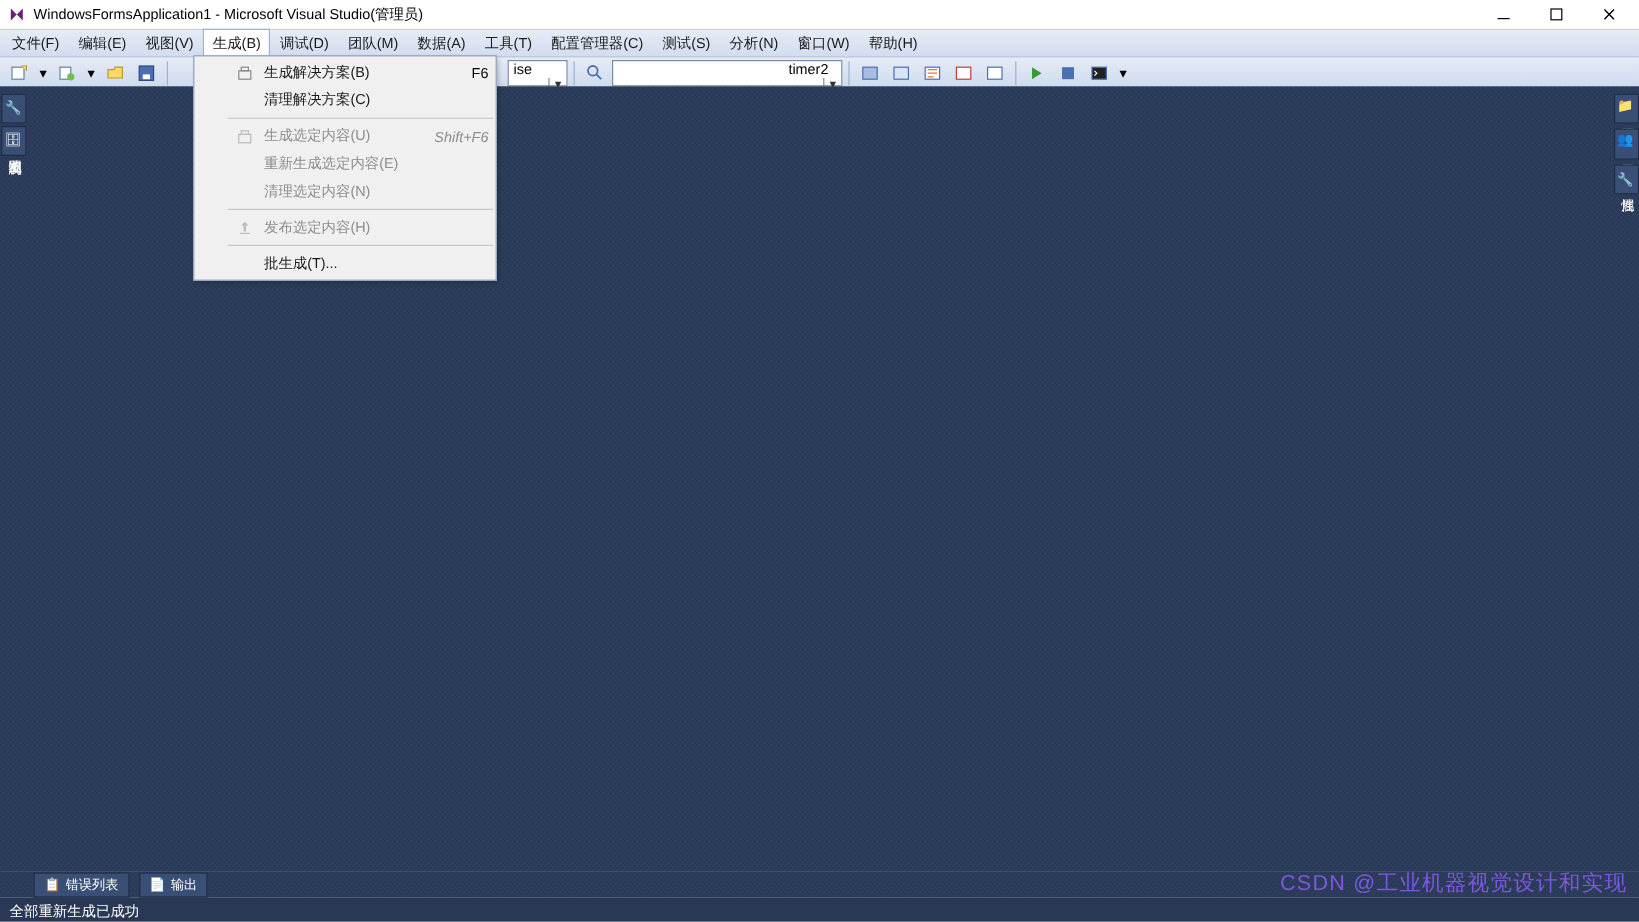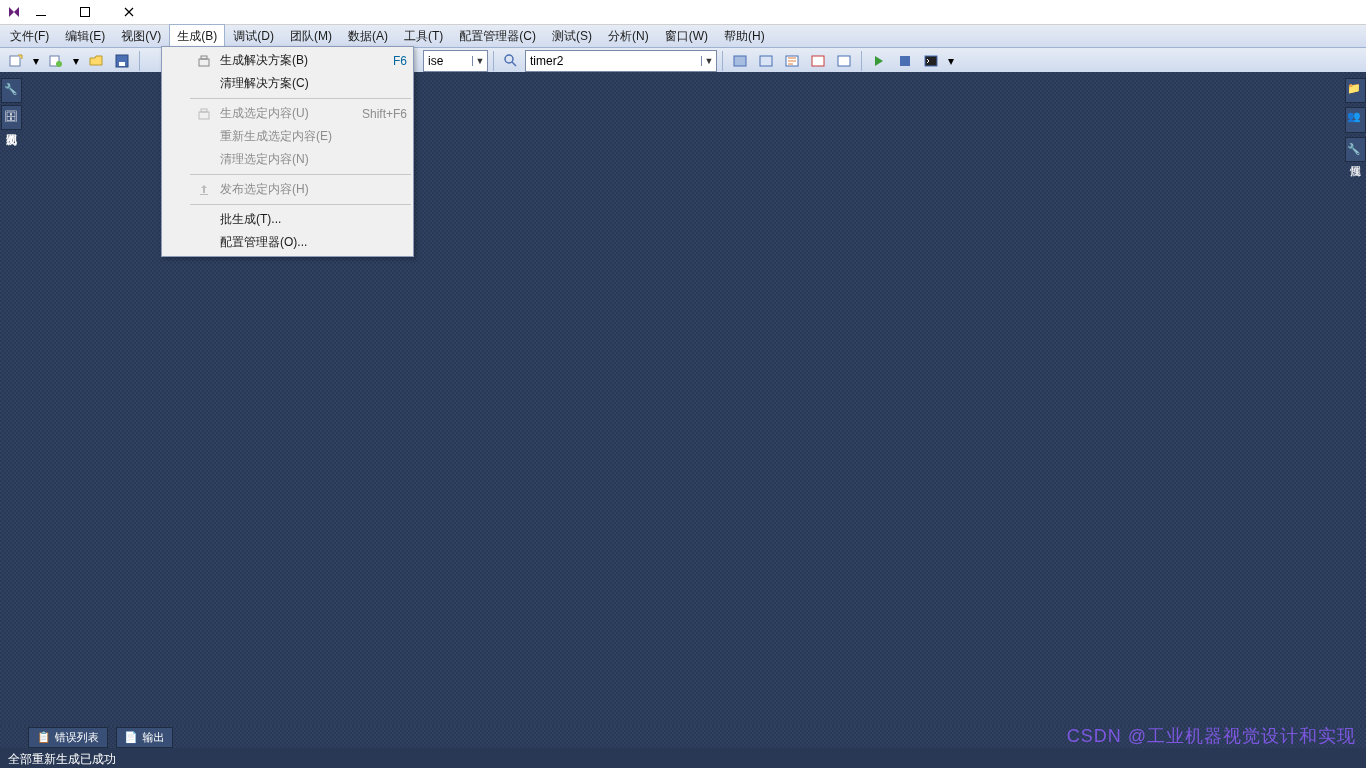--- a/index.html
+++ b/index.html
@@ -8,60 +8,61 @@
   .titlebar .title{flex:1;color:#000;}
   .winbtns{display:flex;gap:18px;margin-right:6px;}
   .winbtn{width:26px;height:18px;display:flex;align-items:center;justify-content:center;color:#000;}
   .menubar{height:22px;background:linear-gradient(#e6ecf5,#d2dcef);display:flex;align-items:stretch;padding:0 2px;border-bottom:1px solid #9fb2cf;}
   .menuitem{padding:0 8px;display:flex;align-items:center;color:#1a1a1a;cursor:default;}
   .menuitem.open{background:#fff;border:1px solid #9fb2cf;border-bottom:none;margin-top:-1px;padding:0 7px;}
   .toolbar{height:26px;background:linear-gradient(#e6ecf5,#cdd9ee);border-bottom:1px solid #8ea3c4;display:flex;align-items:center;padding:0 4px;gap:2px;}
   .tbtn{width:22px;height:22px;display:flex;align-items:center;justify-content:center;border:1px solid transparent;border-radius:2px;}
   .tbtn svg{width:16px;height:16px;}
   .tsep{width:1px;height:20px;background:#9fb2cf;margin:0 3px;}
-  .tdrop{display:flex;align-items:center;height:20px;background:#fff;border:1px solid #7a8aa8;}
+  .tdrop{display:flex;align-items:flex-end;height:20px;background:#fff;border:1px solid #7a8aa8;flex-direction:column;}
   .tdrop .val{padding:0 4px;min-width:40px;}
   .tdrop .arr{width:14px;text-align:center;border-left:1px solid #7a8aa8;color:#333;font-size:9px;}
   .workspace{position:absolute;top:72px;left:0;right:0;bottom:42px;
     background-color:#293955;
     background-image:linear-gradient(45deg,#2f4060 25%,transparent 25%,transparent 75%,#2f4060 75%),
                      linear-gradient(45deg,#2f4060 25%,transparent 25%,transparent 75%,#2f4060 75%);
     background-size:4px 4px;background-position:0 0,2px 2px;}
   .lefttabs{position:absolute;left:0;top:0;width:22px;display:flex;flex-direction:column;gap:2px;padding-top:6px;align-items:center;}
   .lefttab{writing-mode:vertical-rl;text-orientation:upright;background:#394f75;color:#fff;padding:4px 2px;font-size:11px;border:1px solid #1f2c42;display:flex;align-items:center;gap:2px;}
   .lefttab .ico{writing-mode:horizontal-tb;}
   .righttabs{position:absolute;right:0;top:0;width:22px;display:flex;flex-direction:column;gap:4px;padding-top:6px;align-items:center;}
   .righttab{writing-mode:vertical-rl;text-orientation:upright;background:#394f75;color:#fff;padding:4px 2px;font-size:11px;border:1px solid #1f2c42;display:flex;align-items:center;gap:2px;}
   .dropdown{position:absolute;top:46px;left:161px;width:251px;background:#f0f0f0;border:1px solid #8c9cba;box-shadow:2px 2px 4px rgba(0,0,0,0.25);padding:2px 0;}
   .dd-row{display:flex;align-items:center;height:23px;padding:0 6px 0 2px;color:#1a1a1a;margin-left:28px;}
   .dd-row.disabled{color:#8d8d8d;}
   .dd-row .ico{width:24px;display:flex;justify-content:center;color:#8a8a8a;}
   .dd-row .lbl{flex:1;padding-left:4px;}
-  .dd-row .sc{color:#0369a1;padding-left:8px;}
-  .dd-row.disabled .sc{color:#8d8d8d;}
+  .dd-row .sc{color:#000000;padding-left:8px;}
+  .dd-row.disabled .sc{color:#8d8d8d;font-style:italic;}
   .dd-sep{height:1px;background:#c8c8c8;margin:3px 2px 3px 28px;}
   .bottom-tabs{position:absolute;left:0;right:0;bottom:20px;height:22px;display:flex;align-items:center;gap:8px;padding-left:28px;
     background-color:#293955;
     background-image:linear-gradient(45deg,#2f4060 25%,transparent 25%,transparent 75%,#2f4060 75%),
                      linear-gradient(45deg,#2f4060 25%,transparent 25%,transparent 75%,#2f4060 75%);
     background-size:4px 4px;background-position:0 0,2px 2px;}
   .btab{background:#394f75;color:#fff;padding:2px 8px;border:1px solid #1f2c42;display:flex;align-items:center;gap:4px;font-size:11px;}
   .statusbar{position:absolute;left:0;right:0;bottom:0;height:20px;background:#293955;color:#fff;display:flex;align-items:flex-end;padding:0 8px;font-size:12px;}
   .watermark{position:absolute;right:10px;bottom:20px;color:#8b5cf6;font-size:18px;font-weight:500;letter-spacing:1px;opacity:.85;pointer-events:none;}
 </style>
 </head>
 <body>
 
 <div class="titlebar">
   <span class="vs-logo">
     <svg viewBox="0 0 16 16">
         <path fill="#68217a" d="M3 3c2 2 4 4 5 5-1 1-3 3-5 5 0-3 0-7 0-10z"></path>
         <path fill="#68217a" d="M13 3c-2 2-4 4-5 5 1 1 3 3 5 5 0-3 0-7 0-10z"></path>
       </svg>
   </span>
+  <span class="title">WindowsFormsApplication1 - Microsoft Visual Studio(管理员)</span>
   <div class="winbtns">
     <div class="winbtn">
         <svg width="12" height="12" viewBox="0 0 12 12">
           <rect x="1" y="9" width="10" height="1" fill="#000"></rect>
         </svg>
       </div>
     <div class="winbtn">
         <svg width="12" height="12" viewBox="0 0 12 12">
           <rect x="1.5" y="1.5" width="9" height="9" fill="none" stroke="#000"></rect>
         </svg>
@@ -249,24 +250,20 @@
           <rect x="3" y="11" width="8" height="1" fill="#bbb"></rect>
         </svg>
       </span>
     <span class="lbl">发布选定内容(H)</span>
   </div>
   <div class="dd-sep"></div>
   <div class="dd-row">
     <span class="ico"></span>
     <span class="lbl">批生成(T)...</span>
   </div>
-  <div class="dd-row">
-    <span class="ico"></span>
-    <span class="lbl">配置管理器(O)...</span>
-  </div>
 </div>
 
 <div class="bottom-tabs">
   <div class="btab">
     <span>📋</span>
     <span>错误列表</span>
   </div>
   <div class="btab">
     <span>📄</span>
     <span>输出</span>

